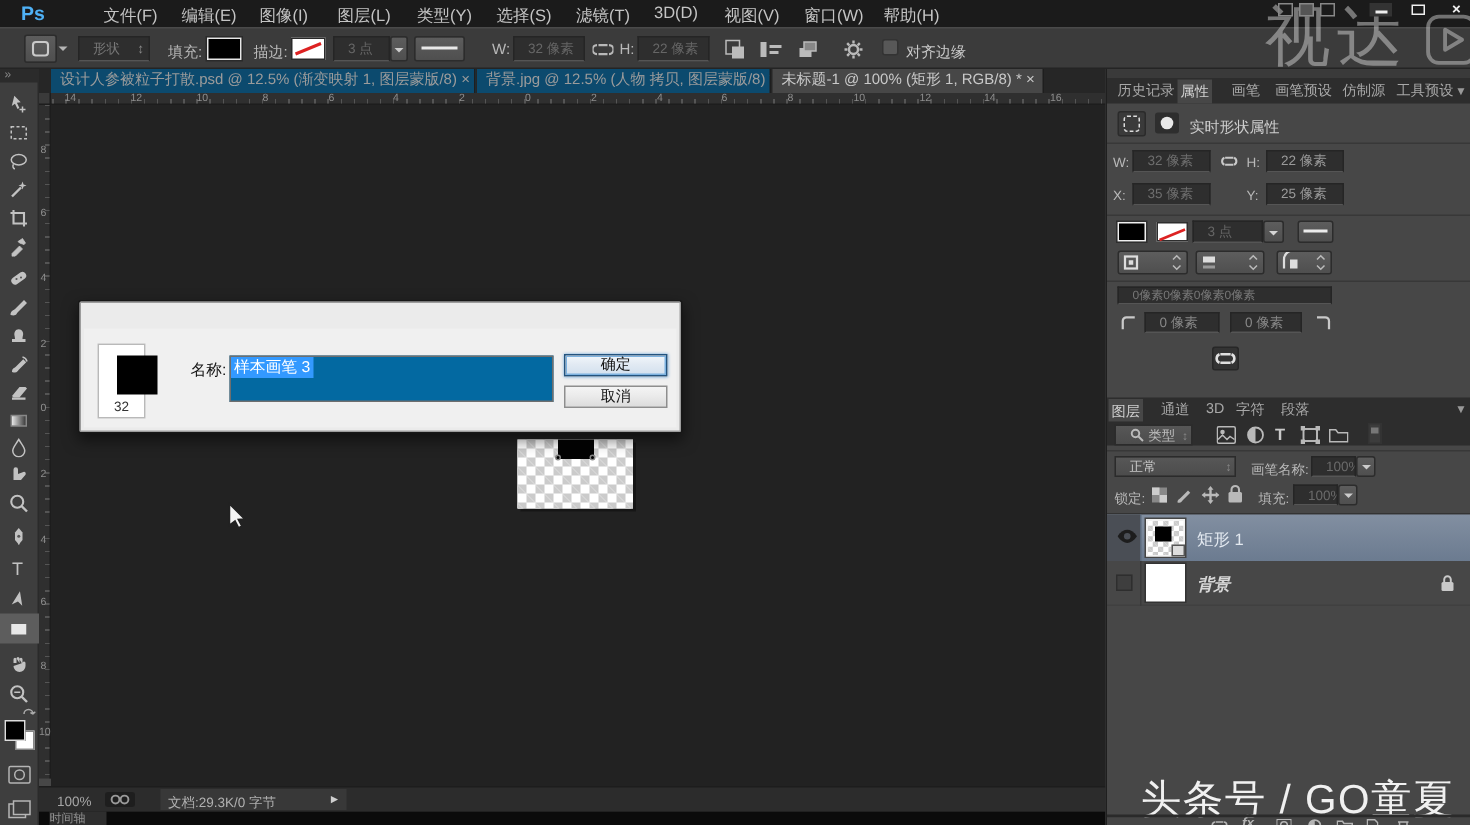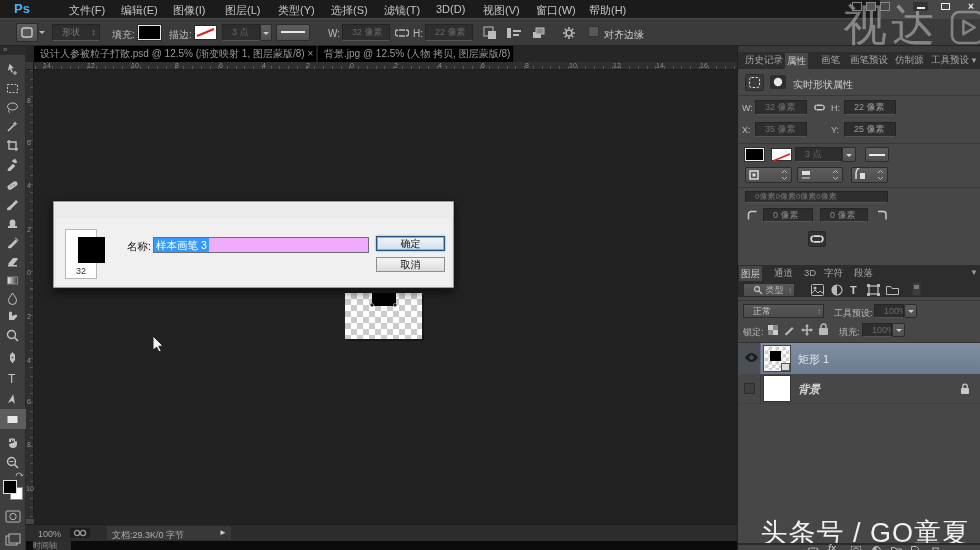--- a/index.html
+++ b/index.html
@@ -1,24 +1,24 @@
 <!DOCTYPE html>
 <html><head><meta charset="utf-8"><style>
 *{margin:0;padding:0;box-sizing:border-box}
 html,body{width:980px;height:550px;overflow:hidden;background:#474747;font-family:"Liberation Sans",sans-serif}
 .ab{position:absolute}
 body{position:relative}
 
-#menubar{left:0;top:0;width:880px;height:18px;background:#1b1b1b;color:#c4c4c4;font-size:11px}
+#menubar{left:0;top:0;width:980px;height:18px;background:#1b1b1b;color:#c4c4c4;font-size:11px}
 #menubar .mi{position:absolute;top:3px;white-space:nowrap}
 #pslogo{position:absolute;left:14px;top:1px;color:#4fb1f5;font-size:13px;font-weight:bold}
 #optbar{left:0;top:18px;width:980px;height:28px;background:#3b3b3b;border-top:1px solid #4a4a4a;border-bottom:1px solid #242424;color:#bdbdbd;font-size:10px}
 
 #tabbar{left:26px;top:46px;width:711px;height:16px;background:#262626;color:#9b9b9b;font-size:10px}
-.dtab{position:absolute;top:0;height:16px;line-height:16px;padding:0 6px;background:#000000;border-right:1px solid #1e1e1e;white-space:nowrap;overflow:hidden}
+.dtab{position:absolute;top:0;height:16px;line-height:16px;padding:0 6px;background:#0c4a6e;border-right:1px solid #1e1e1e;white-space:nowrap;overflow:hidden}
 .dtab.act{background:#474747;color:#c9c9c9}
 
 #hruler{left:26px;top:62px;width:711px;height:8px;background:#2f2f2f;border-bottom:1px solid #1d1d1d}
 #vruler{left:26px;top:70px;width:8px;height:449px;background:#2f2f2f;border-right:1px solid #1d1d1d}
 .rnum{position:absolute;color:#8e8e8e;font-size:7px;line-height:7px}
 
 #canvas{left:34px;top:70px;width:703px;height:454px;background:#222222}
 #toolbar{left:0;top:46px;width:26px;height:504px;background:#3e3e3e;border-right:1px solid #2a2a2a}
 #statusbar{left:26px;top:524px;width:711px;height:17px;background:#2c2c2c;border-top:1px solid #1d1d1d;color:#a6a6a6;font-size:9px}
 #botbar{left:26px;top:541px;width:711px;height:9px;background:#0b0b0b}
@@ -204,20 +204,21 @@
       <circle cx="8" cy="6.5" r="3.2" fill="none" stroke="#b5b5b5"></circle>
     </svg>
  <svg class="icon" style="left:5px;top:487px" width="16" height="13">
       <rect x="1" y="3" width="11" height="9" fill="none" stroke="#b5b5b5"></rect>
       <rect x="4" y="1" width="11" height="9" fill="#3e3e3e" stroke="#b5b5b5"></rect>
     </svg>
 </div>
 <div class="ab" id="tabbar">
  <div class="dtab" style="left:8px;width:283px">设计人参被粒子打散.psd @ 12.5% (渐变映射 1, 图层蒙版/8)  ×</div>
  <div class="dtab" style="left:292px;width:196px">背景.jpg @ 12.5% (人物 拷贝, 图层蒙版/8) *  ×</div>
+ <div class="dtab act" style="left:489px;width:181px">未标题-1 @ 100% (矩形 1, RGB/8) *  ×</div>
 </div>
 <div class="ab" id="hruler">
  <div style="position:absolute;left:0;bottom:0;width:711px;height:3px;background:repeating-linear-gradient(90deg,#555 0,#555 1px,transparent 1px,transparent 8.74px)"></div>
  <span class="rnum" style="left:17px;top:0">14</span>
     <span class="rnum" style="left:61px;top:0">12</span>
     <span class="rnum" style="left:105px;top:0">10</span>
     <span class="rnum" style="left:149px;top:0">8</span>
     <span class="rnum" style="left:193px;top:0">6</span>
     <span class="rnum" style="left:236px;top:0">4</span>
     <span class="rnum" style="left:280px;top:0">2</span>
@@ -363,21 +364,21 @@
       </g>
     </svg>
  <svg class="icon" style="left:148px;top:238px" width="13" height="12">
       <path d="M.5 2.5h4l1.5 2h6.5v6h-12z" fill="none" stroke="#b9b9b9"></path>
     </svg>
  <div style="position:absolute;left:174px;top:236px;width:9px;height:14px;background:#3c3c3c;border:1px solid #333">
       <div style="margin:2px auto;width:5px;height:4px;background:#777"></div>
     </div>
  <div style="position:absolute;left:0;top:254px;width:243px;height:1px;background:#383838"></div>
  <div class="fld" style="left:5px;top:258px;width:81px;height:14px;line-height:12px;color:#c6c6c6;background:linear-gradient(#575757,#4c4c4c);border-color:#2b2b2b">正常<span style="position:absolute;right:2px;top:1px;color:#888;font-size:8px">↕</span></div>
- <span class="lbl" style="left:96px;top:261px">工具预设:</span>
+ <span class="lbl" style="left:96px;top:261px">画笔名称:</span>
  <div class="fld" style="left:136px;top:258px;width:30px;height:14px;line-height:12px;color:#6a6a6a">100%</div>
  <div class="btn" style="left:166px;top:258px;width:13px;height:14px">
       <div style="margin:5px auto 0;width:0;height:0;border:3px solid transparent;border-top-color:#ccc"></div>
     </div>
  <span class="lbl" style="left:5px;top:280px">锁定:</span>
  <svg class="icon" style="left:29px;top:278px" width="12" height="12">
       <rect x="1" y="1" width="10" height="10" fill="#888"></rect>
       <rect x="1" y="1" width="5" height="5" fill="#ccc"></rect>
       <rect x="6" y="6" width="5" height="5" fill="#ccc"></rect>
     </svg>
@@ -451,21 +452,21 @@
  <div style="position:absolute;left:25px;top:10px;width:4px;height:4px;background:#000;border:1px solid #888;border-radius:2px"></div>
  <div style="position:absolute;left:48px;top:10px;width:4px;height:4px;background:#000;border:1px solid #888;border-radius:2px"></div>
 </div>
 <div class="ab" id="dlg">
  <div id="dlgbody">
   <div style="position:absolute;left:9px;top:10px;width:32px;height:50px;background:#fff;border:1px solid #b9b9b9">
    <div style="position:absolute;left:12px;top:7px;width:27px;height:26px;background:#000"></div>
    <div style="position:absolute;left:0;bottom:2px;width:100%;text-align:center;font-size:9px;color:#333">32</div>
   </div>
   <span style="position:absolute;left:71px;top:21px;font-size:10.5px;color:#111">名称:</span>
-  <div style="position:absolute;left:97px;top:18px;width:216px;height:16px;background:#f0abfc;border:1px solid #6e6e6e;line-height:14px;font-size:10.5px"><span style="background:#3399ff;color:#fff;padding:1px 2px">样本画笔 3</span></div>
+  <div style="position:absolute;left:97px;top:18px;width:216px;height:31px;background:#0369a1;border:1px solid #6e6e6e;line-height:14px;font-size:10.5px"><span style="background:#3399ff;color:#fff;padding:1px 2px">样本画笔 3</span></div>
   <div class="w7btn" style="left:320px;top:17px;background:linear-gradient(#f1f6fb,#e2eaf3 45%,#d2e0ee);border:1px solid #23537e;box-shadow:inset 0 0 0 1px #7db2e0,0 0 2px #6aa4d8">确定</div>
   <div class="w7btn" style="left:320px;top:38px;background:linear-gradient(#f4f4f4,#ebebeb 45%,#dcdcdc);border:1px solid #8e8e8e">取消</div>
  </div>
 </div>
 <div class="ab" id="watermark" style="left:843px;top:5px;color:#d0d0d0;opacity:.5;font-size:44px;letter-spacing:4px;white-space:nowrap;line-height:40px">视达<svg style="vertical-align:-5px;margin-left:11px;display:inline-block" width="35" height="35" viewBox="0 0 34 34">
       <rect x="2" y="2" width="30" height="30" rx="7" fill="none" stroke="#c9c9c9" stroke-width="2.5"></rect>
       <path d="M13 10.5v13l11-6.5z" fill="none" stroke="#c9c9c9" stroke-width="2.5" stroke-linejoin="round"></path>
     </svg></div>
 <div class="ab" id="winbtns" style="right:0;top:0;width:130px;height:14px">
  <div style="position:absolute;left:63px;top:2px;width:15px;height:9px;background:#333">

